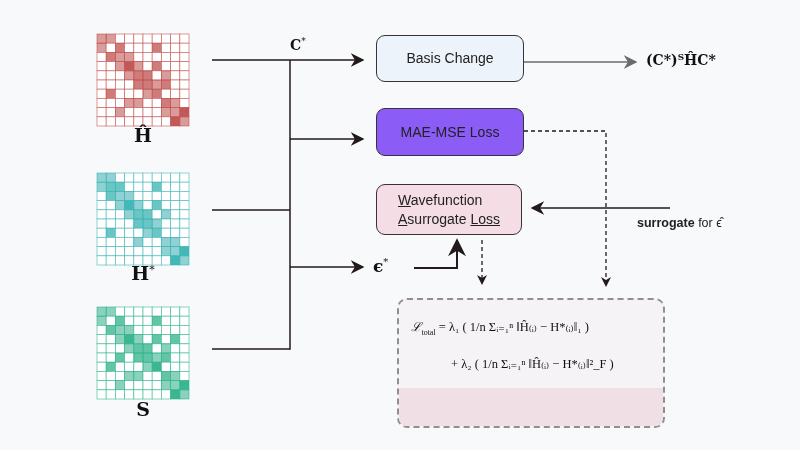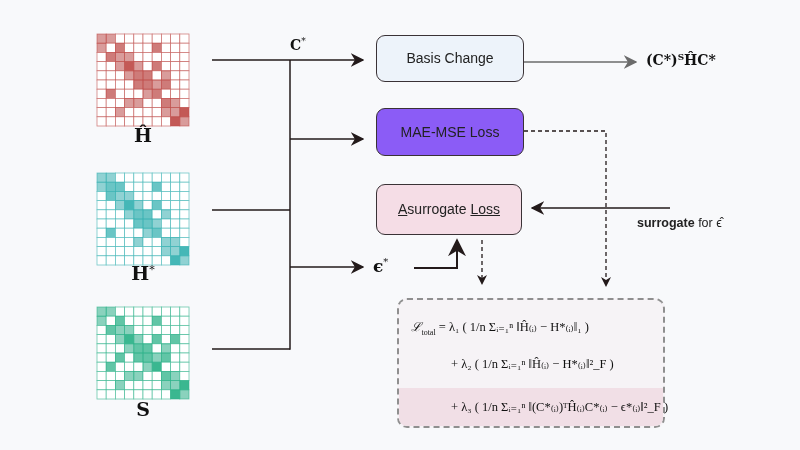--- a/index.html
+++ b/index.html
@@ -370,33 +370,33 @@
 <div class="abs math" style="left:290px;top:36px;font-size:14px;font-weight:bold">C<sup style="font-size:9px;font-weight:normal">*</sup></div>
 
 <div class="box" style="left:376px;top:35px;width:148px;height:47px;background:#edf3fa">
   <span>Basis Change</span>
 </div>
 <div class="box" style="left:376px;top:108px;width:148px;height:48px;background:#8b5cf6">
   <span>MAE-MSE Loss</span>
 </div>
 <div class="box" style="left:376px;top:184px;width:146px;height:51px;background:#f5dde6">
   <div>
+    <div><u>W</u><span>avefunction</span></div>
     <div><u>A</u><span>surrogate </span><u>Loss</u></div>
   </div>
 </div>
 
 <div class="abs math" style="left:373px;top:256px;font-size:17px;font-weight:bold">ϵ<sup style="font-size:10px;font-weight:normal">*</sup></div>
 
 <div class="abs math" style="left:646px;top:52px;font-size:14px">(C*)ᵀĤC*</div>
 
 <div class="abs" style="left:637px;top:216px;font-size:12.5px;color:#222">
   <b>surrogate</b><span> for ϵ̂</span>
 </div>
 
 <div class="formula">
   <div class="hl"></div>
   <div class="frow" style="left:12px;top:18px">
     <i>ℒ</i><sub style="font-size:8px">total</sub>
     <span>= λ₁ ( 1/n Σᵢ₌₁ⁿ ‖Ĥ₍ᵢ₎ − H*₍ᵢ₎‖₁ )</span>
   </div>
   <div class="frow" style="left:52px;top:56px">+ λ₂ ( 1/n Σᵢ₌₁ⁿ ‖Ĥ₍ᵢ₎ − H*₍ᵢ₎‖²_F )</div>
-  <div class="frow" style="left:52px;top:99px">+ λ₃ ( 1/n Σᵢ₌₁ⁿ ‖(C*₍ᵢ₎)ᵀĤ₍ᵢ₎C*₍ᵢ₎ − ϵ*₍ᵢ₎‖²_F )</div>
 </div>
 
 </body></html>

